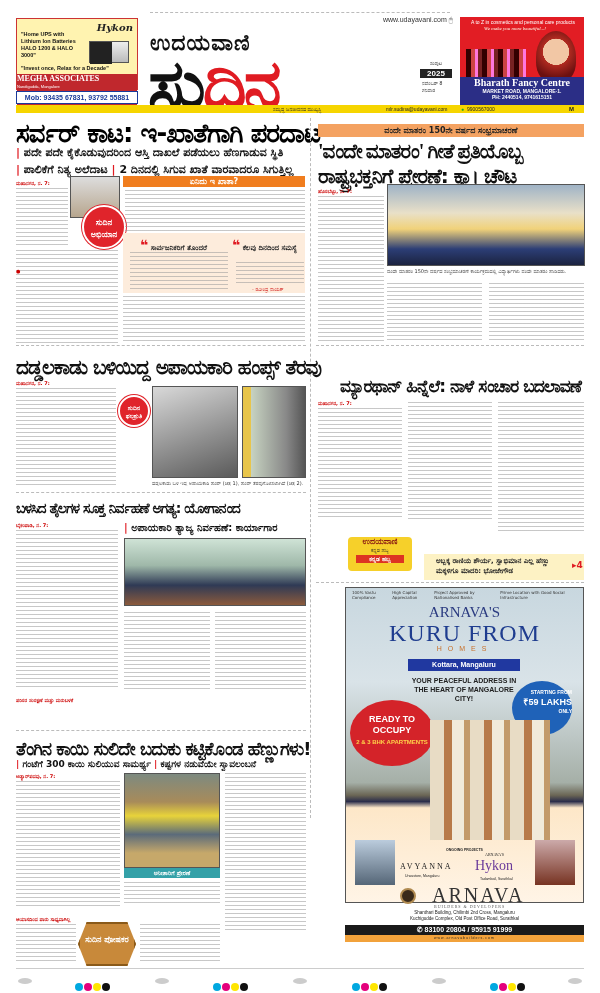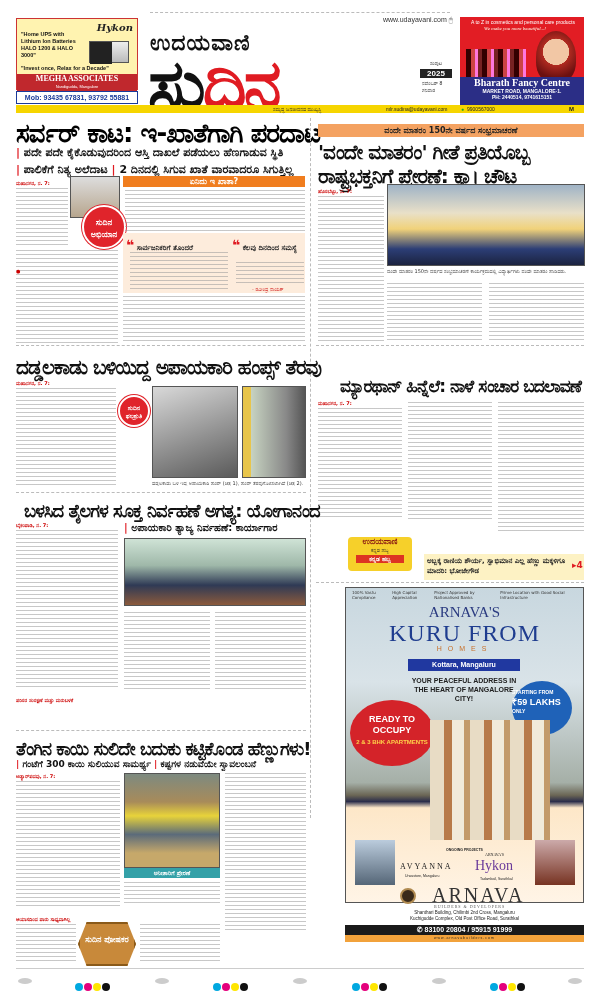--- a/index.html
+++ b/index.html
@@ -7,21 +7,21 @@
 .abs{position:absolute}
 .lines{background:repeating-linear-gradient(to bottom,#9a9a9a 0 1px,transparent 1px 4px);opacity:.55}
 .hdrline{left:150px;top:12px;width:300px;border-top:1px dashed #999}
 
 .adl{left:16px;top:18px;width:122px;height:72px;background:#fff3b0;border:1px solid #c33}
 .adl .brand{position:absolute;right:4px;top:3px;font:bold italic 10px "DejaVu Serif",serif;color:#222}
 .adl .t1{position:absolute;left:4px;top:12px;font:bold 5.5px "Liberation Sans",sans-serif;color:#111;width:62px;line-height:7px}
 .adl .t2{position:absolute;left:4px;top:46px;font:bold 5.5px "Liberation Sans",sans-serif;color:#111}
 .adl .ups{position:absolute;right:8px;top:22px;width:40px;height:22px;background:linear-gradient(#eee,#bbb);border:1px solid #555}
 .adl .ups:before{content:"";position:absolute;left:0;top:0;width:22px;height:22px;background:#222}
-.adl .bar{position:absolute;left:0;right:0;top:55px;height:17px;background:#c0282d;color:#fff;text-align:center;font:bold 8px "Liberation Serif",serif;line-height:10px}
+.adl .bar{position:absolute;left:0;right:0;top:55px;height:31px;background:#c0282d;color:#fff;text-align:left;font:bold 8px "Liberation Serif",serif;line-height:10px}
 .adl .bar span{display:block;font:4px "Liberation Sans",sans-serif;line-height:5px}
 .adl-mob{left:16px;top:91px;width:122px;height:13px;background:#fff;border:1px solid #1a3a9a;color:#1a3a9a;font:bold 7px "Liberation Sans",sans-serif;text-align:center;line-height:12px}
 
 .mast-sub{left:150px;top:30px;font:bold 22px "DejaVu Sans",sans-serif;color:#111;letter-spacing:1px}
 .mast-main{left:148px;top:44px;font:bold 68px "DejaVu Serif",serif;color:#111;letter-spacing:-3px}
 .mast-main .red{color:#e01b22}
 .web{left:383px;top:16px;font:7px "Liberation Sans",sans-serif;color:#333}
 .issue{left:420px;top:60px;font:5px "Liberation Sans",sans-serif;text-align:center;width:32px}
 .issue b{display:block;background:#222;color:#fff;font:bold 8px "Liberation Sans",sans-serif;margin-top:2px}
 .date{left:422px;top:80px;font:5px "Liberation Sans",sans-serif;line-height:7px}
@@ -104,31 +104,31 @@
 <div class="abs cap" style="left:16px;top:180px;color:#c00;font-weight:bold">ಮಹಾನಗರ, ನ. 7:</div>
 <div class="abs lines" style="left:16px;top:188px;width:52px;height:60px"></div>
 <div class="abs lines" style="left:16px;top:250px;width:102px;height:95px"></div>
 <div class="abs cap" style="left:16px;top:268px;color:#c00;font-weight:bold">●</div>
 <div class="abs photo" style="left:70px;top:176px;width:50px;height:42px;background:linear-gradient(#ddd,#b7a68e)"></div>
 <div class="abs sticker" style="left:82px;top:205px;width:44px;height:44px;line-height:12px;padding-top:10px;font-size:8px">ಸುದಿನ ಅಭಿಯಾನ</div>
 
 <div class="abs box-orange" style="left:123px;top:176px;width:182px;height:11px">ಏನಿದು ಇ ಖಾತಾ?</div>
 <div class="abs lines" style="left:125px;top:190px;width:180px;height:42px"></div>
 <div class="abs" style="left:123px;top:233px;width:182px;height:60px;background:#fdecdc"></div>
-<div class="abs" style="left:126px;top:237px;font:bold 7px 'DejaVu Sans',sans-serif"><span style="color:#e01b22;font-size:14px">❝</span> <span>ಸಾರ್ವಜನಿಕರಿಗೆ ತೊಂದರೆ</span></div>
+<div class="abs" style="left:140px;top:237px;font:bold 7px 'DejaVu Sans',sans-serif"><span style="color:#e01b22;font-size:14px">❝</span> <span>ಸಾರ್ವಜನಿಕರಿಗೆ ತೊಂದರೆ</span></div>
 <div class="abs lines" style="left:130px;top:252px;width:98px;height:40px"></div>
 <div class="abs" style="left:232px;top:237px;font:bold 7px 'DejaVu Sans',sans-serif;width:72px"><span style="color:#e01b22;font-size:14px">❝</span> <span>ಕೆಲವು ದಿನದಿಂದ ಸಮಸ್ಯೆ</span></div>
 <div class="abs lines" style="left:236px;top:262px;width:68px;height:22px"></div>
 <div class="abs cap" style="left:252px;top:286px;color:#c00">- ರವೀಂದ್ರ ನಾಯಕ್</div>
 <div class="abs lines" style="left:123px;top:296px;width:182px;height:46px"></div>
 
 <div class="abs vline" style="left:310px;top:118px;height:700px"></div>
 
 <div class="abs kicker" style="left:318px;top:124px;width:266px">ವಂದೇ ಮಾತರಂ 150ನೇ ವರ್ಷದ ಸಂಭ್ರಮಾಚರಣೆ</div>
-<div class="abs h2" style="left:318px;top:140px;">'ವಂದೇ ಮಾತರಂ' ಗೀತೆ ಪ್ರತಿಯೊಬ್ಬ</div>
+<div class="abs h2" style="left:318px;top:140px;font-family:Liberation Serif, serif;">'ವಂದೇ ಮಾತರಂ' ಗೀತೆ ಪ್ರತಿಯೊಬ್ಬ</div>
 <div class="abs h2" style="left:318px;top:164px;">ರಾಷ್ಟ್ರಭಕ್ತನಿಗೆ ಪ್ರೇರಣೆ: ಕ್ಯಾ। ಚೌಟ</div>
 <div class="abs cap" style="left:318px;top:188px;color:#c00;font-weight:bold">ಹೊಸಬೆಟ್ಟು, ನ. 7:</div>
 <div class="abs lines" style="left:318px;top:196px;width:66px;height:145px"></div>
 <div class="abs photo" style="left:387px;top:184px;width:198px;height:82px;background:linear-gradient(180deg,#9fb3c6 0,#e9e0c8 35%,#f1d27a 55%,#2c3e76 80%,#1b2340 100%)"></div>
 <div class="abs cap" style="left:387px;top:268px;width:198px">ವಂದೇ ಮಾತರಂ 150ನೇ ವರ್ಷದ ಸಂಭ್ರಮಾಚರಣೆ ಕಾರ್ಯಕ್ರಮದಲ್ಲಿ ವಿದ್ಯಾರ್ಥಿಗಳು ವಂದೇ ಮಾತರಂ ಹಾಡಿದರು.</div>
 <div class="abs lines" style="left:387px;top:283px;width:95px;height:58px"></div>
 <div class="abs lines" style="left:489px;top:283px;width:95px;height:58px"></div>
 
 <div class="abs hline" style="left:16px;top:345px;width:290px"></div>
 <div class="abs hline" style="left:316px;top:345px;width:268px"></div>
@@ -142,56 +142,56 @@
 <div class="abs cap" style="left:152px;top:480px;width:160px;white-space:nowrap;overflow:hidden">ದಡ್ಡಲಕಾಡು ಬಳಿ ಇದ್ದ ಅಪಾಯಕಾರಿ ಹಂಪ್ (ಚಿತ್ರ 1), ಹಂಪ್ ತೆರವುಗೊಳಿಸಲಾಗಿದೆ (ಚಿತ್ರ 2).</div>
 
 <div class="abs h2" style="left:340px;top:376px;font-size:17px">ಮ್ಯಾರಥಾನ್ ಹಿನ್ನೆಲೆ: ನಾಳೆ ಸಂಚಾರ ಬದಲಾವಣೆ</div>
 <div class="abs cap" style="left:318px;top:400px;color:#c00;font-weight:bold">ಮಹಾನಗರ, ನ. 7:</div>
 <div class="abs lines" style="left:318px;top:408px;width:84px;height:112px"></div>
 <div class="abs lines" style="left:408px;top:402px;width:84px;height:118px"></div>
 <div class="abs lines" style="left:498px;top:402px;width:86px;height:132px"></div>
 
 <div class="abs hline" style="left:16px;top:492px;width:290px"></div>
 
-<div class="abs h2" style="left:24px;top:500px;font-size:18px">ಬಳಸಿದ ತೈಲಗಳ ಸೂಕ್ತ ನಿರ್ವಹಣೆ ಅಗತ್ಯ: ಯೋಗಾನಂದ</div>
+<div class="abs h2" style="left:16px;top:500px;font-size:14px">ಬಳಸಿದ ತೈಲಗಳ ಸೂಕ್ತ ನಿರ್ವಹಣೆ ಅಗತ್ಯ: ಯೋಗಾನಂದ</div>
 <div class="abs cap" style="left:16px;top:522px;color:#c00;font-weight:bold">ಬೈಕಂಪಾಡಿ, ನ. 7:</div>
 <div class="abs lines" style="left:16px;top:530px;width:102px;height:160px"></div>
 <div class="abs sub" style="left:124px;top:522px;font-size:10px"><span class="pipe">| </span><span>ಅಪಾಯಕಾರಿ ತ್ಯಾಜ್ಯ ನಿರ್ವಹಣೆ: ಕಾರ್ಯಾಗಾರ</span></div>
 <div class="abs photo" style="left:124px;top:538px;width:182px;height:68px;background:linear-gradient(180deg,#cfe3d6 0,#9fb8a9 40%,#2f3a55 70%,#8b5a3c 100%)"></div>
 <div class="abs lines" style="left:124px;top:612px;width:86px;height:78px"></div>
 <div class="abs lines" style="left:215px;top:612px;width:91px;height:78px"></div>
 <div class="abs cap" style="left:16px;top:697px;color:#c00;font-weight:bold">ಪರಿಸರ ಸಂರಕ್ಷಣೆ ಮತ್ತು ಮರುಬಳಕೆ</div>
 
 <div class="abs" style="left:348px;top:537px;width:64px;height:34px;background:#f6d02a;border-radius:4px;text-align:center">
   <div style="font:bold 8px 'DejaVu Sans',sans-serif;color:#8a1a12">ಉದಯವಾಣಿ</div>
   <div style="font:5px 'DejaVu Sans',sans-serif">ಕನ್ನಡ ಹಬ್ಬ</div>
   <div style="background:#d32; color:#fff;font:bold 6px 'DejaVu Sans',sans-serif;margin:1px 8px">ಕನ್ನಡ ಹಬ್ಬ</div>
 </div>
-<div class="abs" style="left:424px;top:554px;width:160px;height:26px;background:#fdf2c4;font:bold 7px 'DejaVu Sans',sans-serif;padding:2px 14px 2px 3px;line-height:10px"><span>ಅಬ್ಬಕ್ಕ ರಾಣಿಯ ಶೌರ್ಯ, ಸ್ವಾಭಿಮಾನ ಎಲ್ಲ ಹೆಣ್ಣು ಮಕ್ಕಳಿಗೂ ಮಾದರಿ: ಭೋಜೇಗೌಡ</span></div>
+<div class="abs" style="left:424px;top:554px;width:160px;height:26px;background:#fdf2c4;font:bold 7px 'DejaVu Sans',sans-serif;padding:2px 14px 2px 12px;line-height:10px"><span>ಅಬ್ಬಕ್ಕ ರಾಣಿಯ ಶೌರ್ಯ, ಸ್ವಾಭಿಮಾನ ಎಲ್ಲ ಹೆಣ್ಣು ಮಕ್ಕಳಿಗೂ ಮಾದರಿ: ಭೋಜೇಗೌಡ</span></div>
 <div class="abs" style="left:572px;top:560px;color:#e01b22;font:bold 9px 'DejaVu Sans',sans-serif"><span>▸</span><span>4</span></div>
 
 <div class="abs hline" style="left:316px;top:582px;width:268px"></div>
 
 <div class="abs" style="left:345px;top:587px;width:239px;height:316px;border:1px solid #555;background:linear-gradient(180deg,#c8d7df 0,#d9e3e8 30%,#a5afa7 62%,#6b6655 66%,#2b2d4a 68%,#fde7c8 70%,#fff4e6 100%)"></div>
 <div class="abs" style="left:352px;top:590px;width:225px;height:10px;display:flex;justify-content:space-between;font:4px 'DejaVu Sans',sans-serif;color:#333">
   <span>100% Vastu Compliance</span>
   <span>High Capital Appreciation</span>
   <span>Project Approved by Nationalised Banks</span>
   <span>Prime Location with Good Social Infrastructure</span>
 </div>
 <div class="abs" style="left:345px;top:604px;width:239px;text-align:center;font:15px 'Liberation Serif',serif;color:#2a3a80">ARNAVA'S</div>
 <div class="abs" style="left:345px;top:620px;width:239px;text-align:center;font:24px 'Liberation Serif',serif;color:#1f3d8f;letter-spacing:1px">KURU FROM</div>
 <div class="abs" style="left:345px;top:645px;width:239px;text-align:center;font:7px 'Liberation Sans',sans-serif;color:#c8702a;letter-spacing:6px">HOMES</div>
 <div class="abs" style="left:408px;top:659px;width:112px;height:12px;background:#2038a0;color:#fff;text-align:center;font:bold 7px 'Liberation Sans',sans-serif;line-height:12px">Kottara, Mangaluru</div>
 <div class="abs" style="left:408px;top:676px;width:112px;text-align:center;font:bold 7px 'Liberation Sans',sans-serif;color:#222;line-height:9px">YOUR PEACEFUL ADDRESS IN THE HEART OF MANGALORE CITY!</div>
 <div class="abs" style="left:350px;top:700px;width:84px;height:66px;border-radius:50%;background:#d42329;color:#fff;text-align:center;padding-top:14px">
   <div style="font:bold 9px 'Liberation Sans',sans-serif;line-height:11px">READY TO OCCUPY</div>
   <div style="font:bold 6px 'Liberation Sans',sans-serif;color:#ffd34a;margin-top:3px">2 &amp; 3 BHK APARTMENTS</div>
 </div>
-<div class="abs" style="left:512px;top:681px;width:60px;height:54px;border-radius:50%;background:#1f62b8;color:#fff;text-align:left;padding-top:8px">
+<div class="abs" style="left:512px;top:681px;width:60px;height:54px;border-radius:50%;background:#1f62b8;color:#fff;text-align:right;padding-top:8px">
   <div style="font:bold 5px 'Liberation Sans',sans-serif">STARTING FROM</div>
   <div style="font:bold 9px 'Liberation Sans',sans-serif">₹59 LAKHS</div>
   <div style="font:bold 5px 'Liberation Sans',sans-serif">ONLY</div>
 </div>
 <div class="abs" style="left:430px;top:720px;width:120px;height:120px;background:repeating-linear-gradient(90deg,#e8dcc5 0 14px,#b77a4a 14px 22px,#f1eadb 22px 34px,#c39a6b 34px 40px)"></div>
 <div class="abs" style="left:345px;top:848px;width:239px;text-align:center;font:bold 3.5px 'Liberation Sans',sans-serif">ONGOING PROJECTS</div>
 <div class="abs" style="left:355px;top:840px;width:40px;height:45px;background:linear-gradient(#bcd,#567)"></div>
 <div class="abs" style="left:535px;top:840px;width:40px;height:45px;background:linear-gradient(#caa,#732)"></div>
 <div class="abs" style="left:400px;top:862px;font:8px 'Liberation Serif',serif;letter-spacing:2px">AVYANNA</div>
 <div class="abs" style="left:405px;top:874px;font:3.5px 'Liberation Sans',sans-serif">Urwastore, Mangaluru</div>

